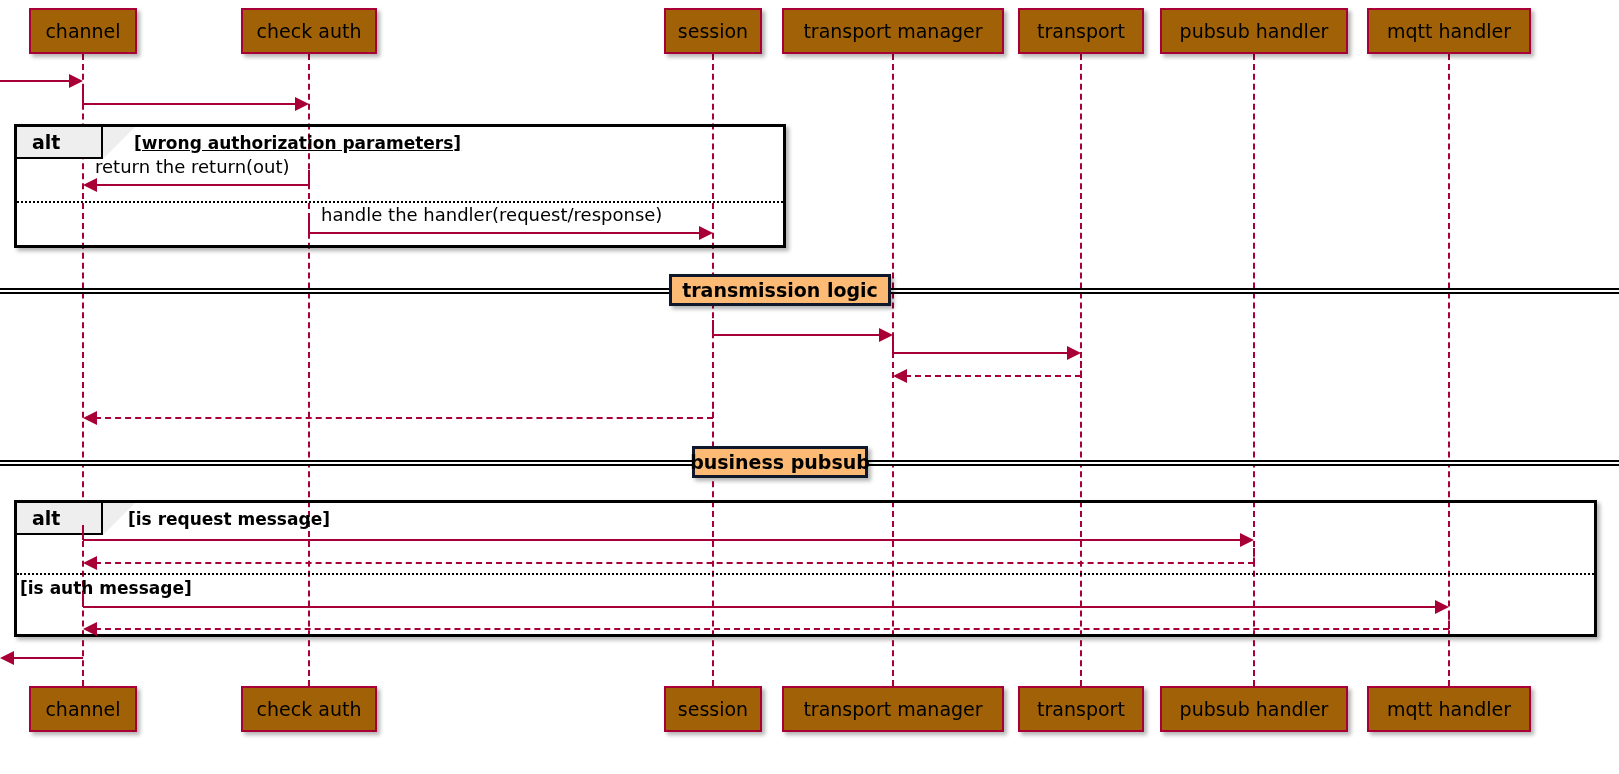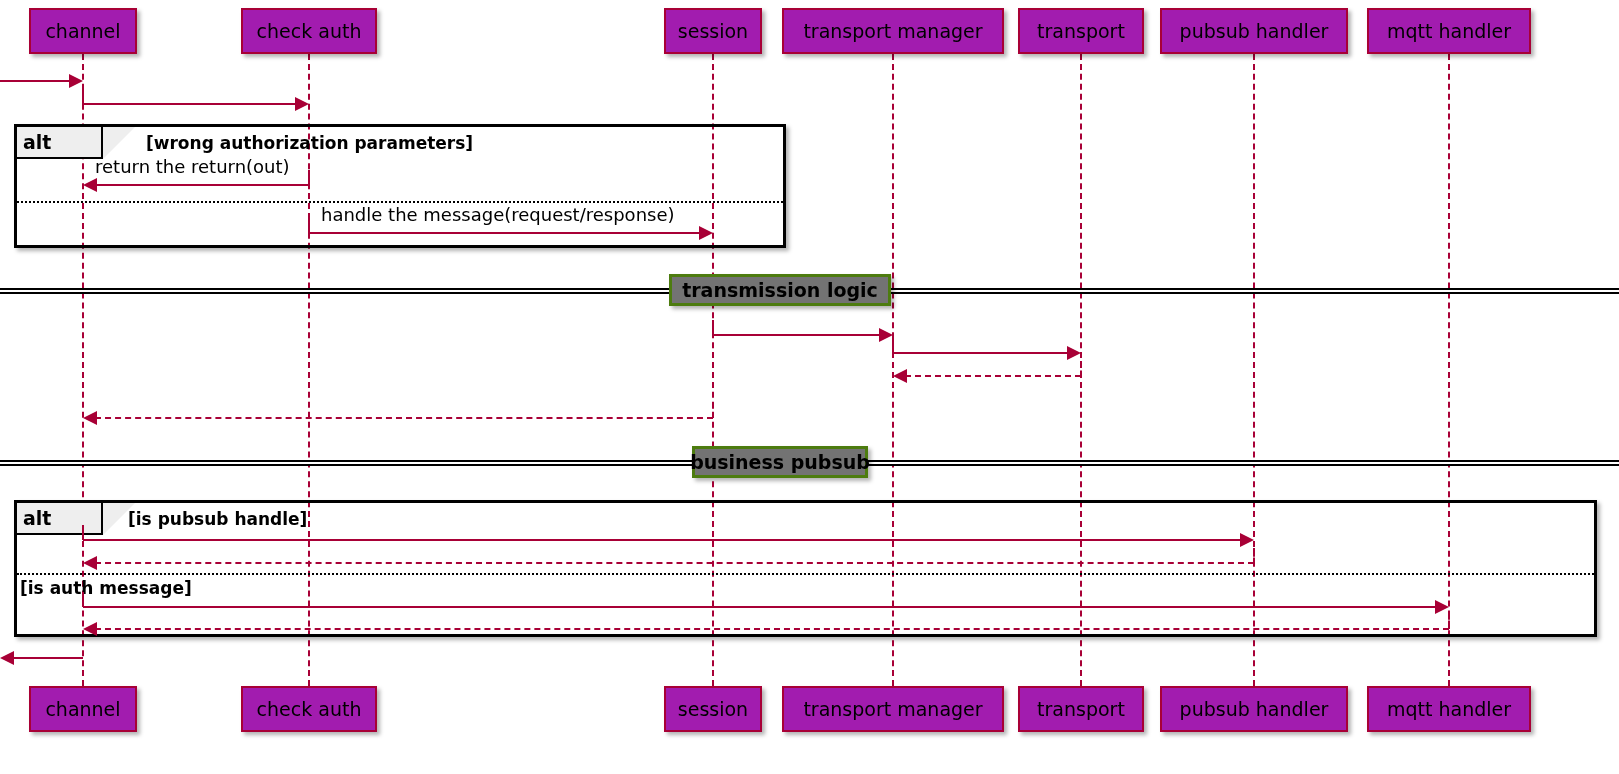--- a/index.html
+++ b/index.html
@@ -15,21 +15,21 @@
     position: relative;
     width: 1619px;
     height: 774px;
     background: #FFFFFF;
     overflow: hidden;
   }
   
   .participant {
     position: absolute;
     box-sizing: border-box;
-    background: #a21caf;
+    background: #a16207;
     border: 2px solid #A80036;
     color: #000000;
     font-size: 19px;
     line-height: 1;
     display: flex;
     align-items: center;
     justify-content: center;
     white-space: nowrap;
     box-shadow: 3px 3px 4px rgba(0,0,0,0.30);
     letter-spacing: 0px;
@@ -88,21 +88,21 @@
     position: absolute;
     box-sizing: border-box;
     background: #EEEEEE;
     border-right: 2px solid #000000;
     border-bottom: 2px solid #000000;
     font-size: 19px;
     font-weight: bold;
     color: #000000;
     display: flex;
     align-items: center;
-    padding-left: 6px;
+    padding-left: 15px;
     line-height: 1;
   }
   .group-tab-corner {
     position: absolute;
     width: 0;
     height: 0;
   }
   .group-cond {
     position: absolute;
     font-size: 17px;
@@ -120,22 +120,22 @@
   .sep-rule {
     position: absolute;
     height: 0;
     border-top: 2px solid #000000;
     border-bottom: 2px solid #000000;
     background: #FFFFFF;
   }
   .sep-box {
     position: absolute;
     box-sizing: border-box;
-    background: #737373;
-    border: 3px solid #4d7c0f;
+    background: #fdba74;
+    border: 3px solid #0f172a;
     font-size: 19px;
     font-weight: bold;
     color: #000000;
     display: flex;
     align-items: center;
     justify-content: center;
     white-space: nowrap;
     line-height: 1;
     box-shadow: 3px 3px 4px rgba(0,0,0,0.30);
   }
@@ -162,45 +162,45 @@
       <div class="sep-box" style="left: 692px; width: 176px; height: 32px; top: 446px;">
         <span>business pubsub</span>
       </div>
     </div>
   <div id="layer-groups">
       <div class="group-frame" style="left: 14px; top: 124px; width: 772px; height: 124px;"></div>
       <div class="group-tab" style="left: 17px; top: 127px; width: 86px; height: 32px;">
         <span>alt</span>
       </div>
       <div class="group-tab-corner" style="left: 103px; top: 127px; border-top: 32px solid rgb(238, 238, 238); border-right: 32px solid transparent;"></div>
-      <div class="group-cond" style="left: 146px; top: 135px;">[wrong authorization parameters]</div>
+      <div class="group-cond" style="left: 134px; top: 135px; text-decoration: underline;">[wrong authorization parameters]</div>
       <div class="group-divider" style="left: 17px; width: 766px; top: 201px;"></div>
       <div class="group-frame" style="left: 14px; top: 500px; width: 1583px; height: 137px;"></div>
       <div class="group-tab" style="left: 17px; top: 503px; width: 86px; height: 32px;">
         <span>alt</span>
       </div>
       <div class="group-tab-corner" style="left: 103px; top: 503px; border-top: 32px solid rgb(238, 238, 238); border-right: 32px solid transparent;"></div>
-      <div class="group-cond" style="left: 128px; top: 511px;">[is pubsub handle]</div>
+      <div class="group-cond" style="left: 128px; top: 511px;">[is request message]</div>
       <div class="group-cond" style="left: 20px; top: 580px;">[is auth message]</div>
       <div class="group-divider" style="left: 17px; width: 1577px; top: 573px;"></div>
     </div>
   <div id="layer-messages">
       <div class="msg-line" style="top: 80px; left: 0px; width: 71px;"></div>
       <div class="arrowhead right" style="top: 74px; left: 69px;"></div>
       <div class="msg-line" style="top: 103px; left: 83px; width: 214px;"></div>
       <div class="arrowhead right" style="top: 97px; left: 295px;"></div>
       <div class="msg-stem" style="left: 82px; top: 89px; height: 15px;"></div>
       <div class="msg-line" style="top: 184px; left: 95px; width: 214px;"></div>
       <div class="arrowhead left" style="top: 178px; left: 83px;"></div>
       <div class="msg-stem" style="left: 308px; top: 170px; height: 15px;"></div>
       <div class="msg-label" style="top: 158px; left: 95px;">return the return(out)</div>
       <div class="msg-line" style="top: 232px; left: 309px; width: 392px;"></div>
       <div class="arrowhead right" style="top: 226px; left: 699px;"></div>
       <div class="msg-stem" style="left: 308px; top: 218px; height: 15px;"></div>
-      <div class="msg-label" style="top: 206px; left: 321px;">handle the message(request/response)</div>
+      <div class="msg-label" style="top: 206px; left: 321px;">handle the handler(request/response)</div>
       <div class="msg-line" style="top: 334px; left: 713px; width: 168px;"></div>
       <div class="arrowhead right" style="top: 328px; left: 879px;"></div>
       <div class="msg-stem" style="left: 712px; top: 320px; height: 15px;"></div>
       <div class="msg-line" style="top: 352px; left: 893px; width: 176px;"></div>
       <div class="arrowhead right" style="top: 346px; left: 1067px;"></div>
       <div class="msg-stem" style="left: 892px; top: 338px; height: 15px;"></div>
       <div class="msg-line dashed" style="top: 375px; left: 905px; width: 176px;"></div>
       <div class="arrowhead left" style="top: 369px; left: 893px;"></div>
       <div class="msg-stem" style="left: 1080px; top: 361px; height: 15px; border-left-style: dashed;"></div>
       <div class="msg-line dashed" style="top: 417px; left: 95px; width: 618px;"></div>

